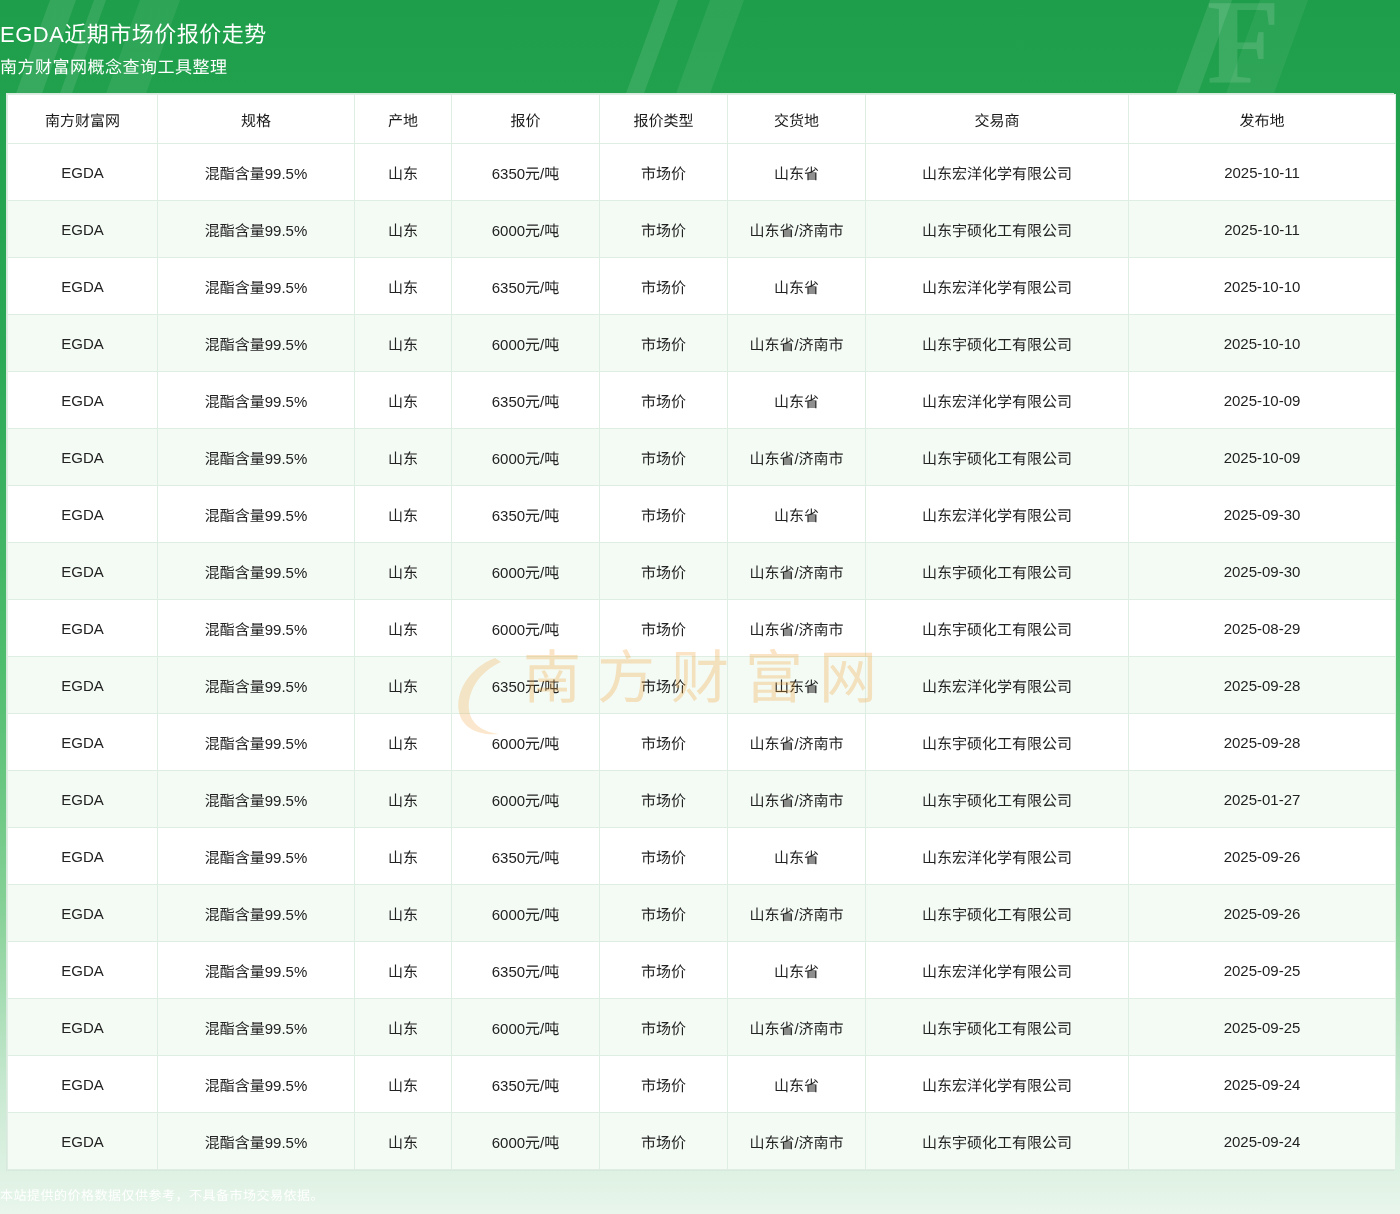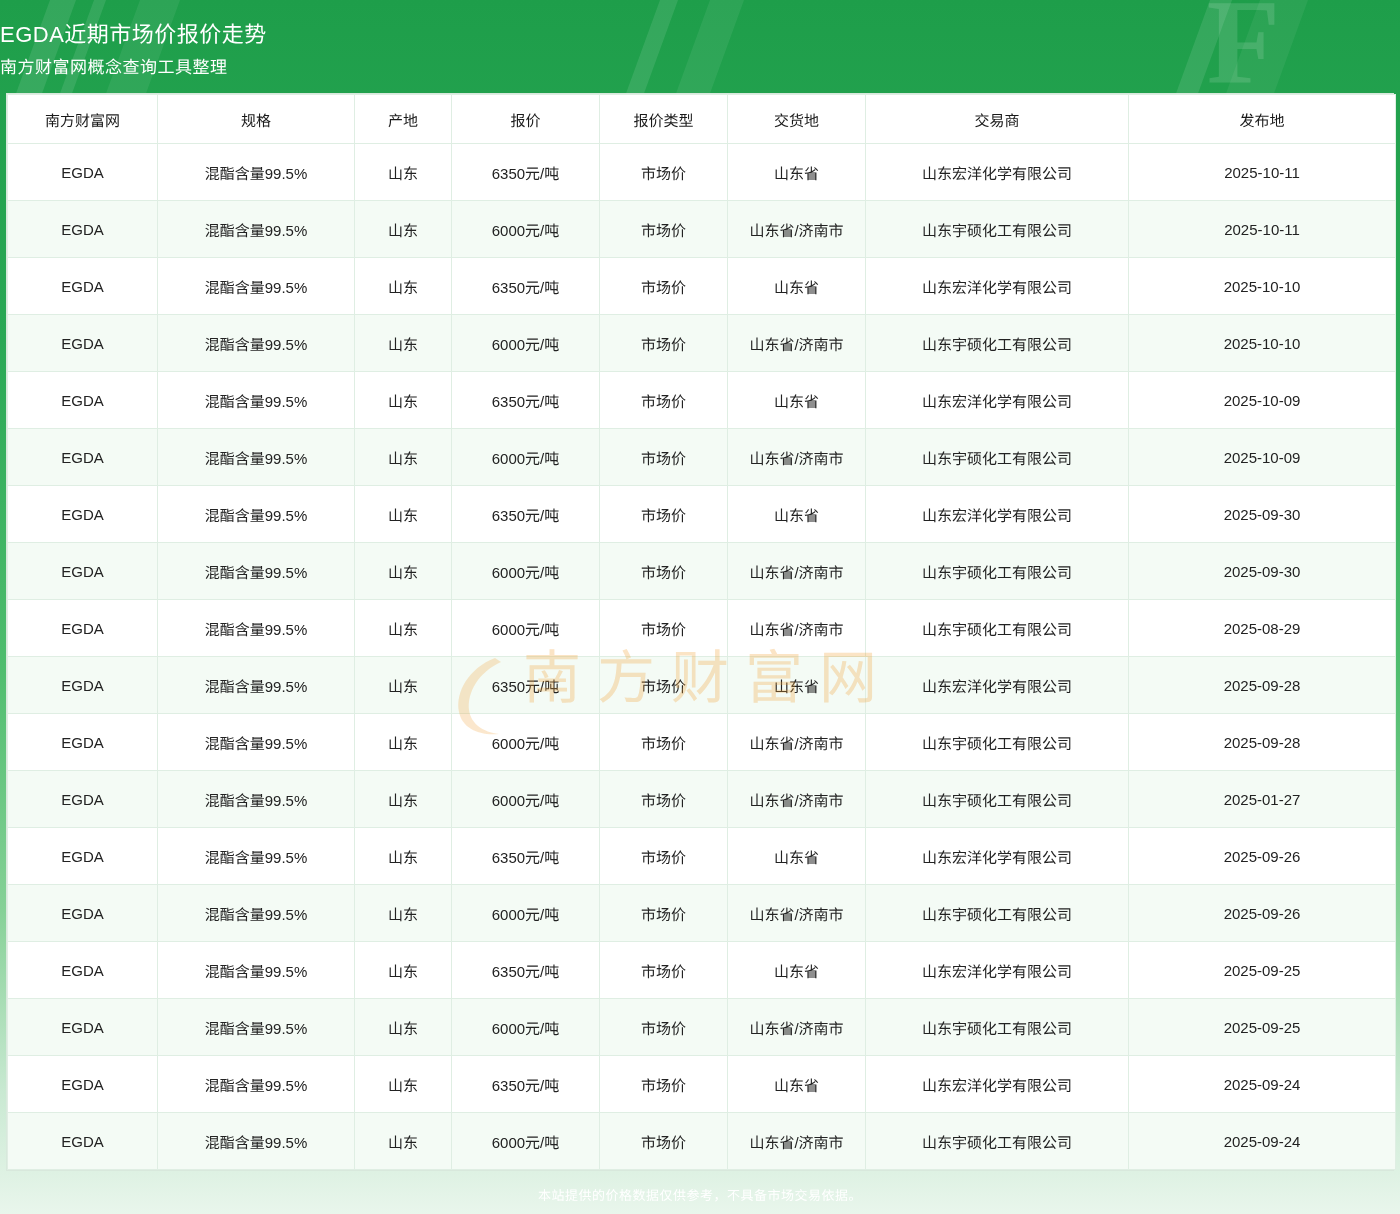--- a/index.html
+++ b/index.html
@@ -153,21 +153,21 @@
     position: absolute;
     left: -58px;
     top: 6px;
     width: 70px;
     height: 86px;
   }
 
   .footer-note {
     position: relative;
     z-index: 3;
-    text-align: center;
+    text-align: left;
     font-size: 13px;
     color: #ffffff;
     margin-top: 14px;
     letter-spacing: 0.5px;
   }
 </style>
 </head>
 <body>
 
 <div class="page">

